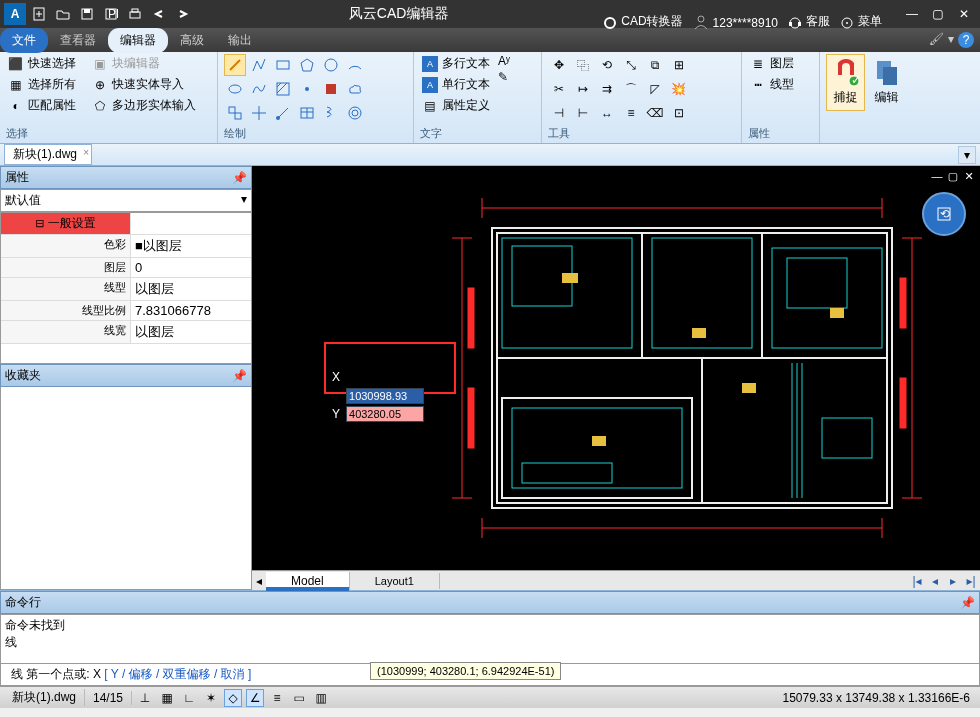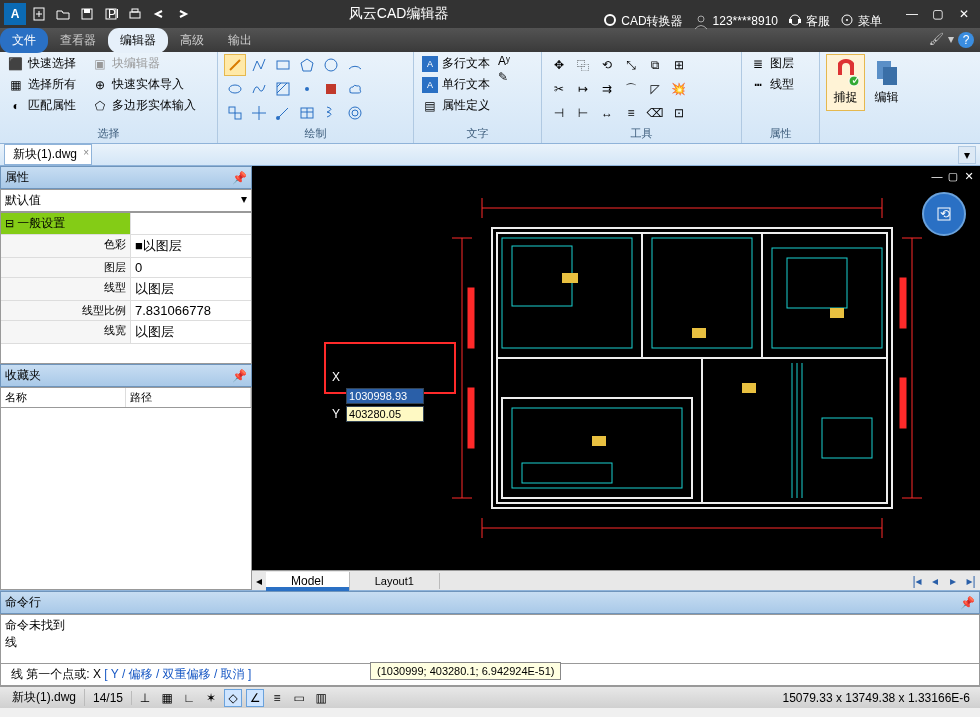--- a/index.html
+++ b/index.html
@@ -5,35 +5,35 @@
 * { margin: 0; padding: 0; box-sizing: border-box; font-family: "Microsoft YaHei", sans-serif; font-size: 12px; }
 body { width: 980px; height: 717px; background: #f0f0f0; overflow: hidden; }
 
 
 .titlebar { height: 28px; background: #333; color: #fff; display: flex; align-items: center; padding: 0 4px; }
 .titlebar .qat { display: flex; gap: 2px; }
 .titlebar .qat-btn { width: 22px; height: 22px; display: flex; align-items: center; justify-content: center; cursor: pointer; }
 .titlebar .qat-btn.app { background: #0b6ab3; color: #fff; font-weight: bold; }
 .titlebar .title-center { flex: 1; text-align: center; font-size: 14px; }
 .titlebar .title-right { display: flex; align-items: center; gap: 10px; }
-.titlebar .title-right .item { display: flex; align-items: flex-start; gap: 4px; cursor: pointer; margin-top: 15px; }
+.titlebar .title-right .item { display: flex; align-items: flex-end; gap: 4px; cursor: pointer; margin-top: 15px; }
 .titlebar .win-btns { display: flex; gap: 2px; margin-left: 8px; }
 .titlebar .win-btn { width: 24px; height: 20px; display: flex; align-items: center; justify-content: center; cursor: pointer; }
 
 
 .menubar { height: 24px; background: linear-gradient(#535353,#3a3a3a); display: flex; align-items: center; }
 .menubar .tab { padding: 4px 12px; color: #ccc; cursor: pointer; border-radius: 11px; }
 .menubar .tab.file { background: #2a70c4; color: #fff; }
 .menubar .tab.active { background: #e6f0fa; color: #000; }
 .menubar .right-icons { margin-left: auto; display: flex; gap: 4px; padding-right: 6px; }
 
 
 .ribbon { height: 92px; background: linear-gradient(#eaf3fb,#d4e6f7); border-bottom: 1px solid #8fb3d9; display: flex; }
 .ribbon-group { border-right: 1px solid #b0c9e2; padding: 2px 6px; display: flex; flex-direction: column; justify-content: space-between; }
-.ribbon-group .label { text-align: center; color: #3a5a7a; font-size: 11px; padding-top: 2px; }
+.ribbon-group .label { color: #3a5a7a; font-size: 11px; padding-top: 2px; }
 .ribbon-btns { display: flex; flex-direction: column; gap: 2px; }
 .ribbon-btn { display: flex; align-items: center; gap: 4px; padding: 1px 2px; cursor: pointer; }
 .ribbon-btn .icn { width: 16px; height: 16px; display: inline-flex; align-items: center; justify-content: center; }
 .ribbon-icons-grid { display: grid; grid-template-columns: repeat(6, 22px); grid-auto-rows: 22px; gap: 2px; }
 .ribbon-icons-grid .cell { display: flex; align-items: center; justify-content: center; cursor: pointer; }
 .ribbon-big { display: flex; gap: 2px; }
 .ribbon-big-btn { width: 40px; display: flex; flex-direction: column; align-items: center; justify-content: center; gap: 2px; padding: 4px 2px; cursor: pointer; border: 1px solid transparent; }
 .ribbon-big-btn.on { background: #fff3d6; border: 1px solid #e5b84e; }
 .ribbon-big-btn .big-icn { width: 28px; height: 28px; }
 
@@ -59,21 +59,21 @@
 
 
 .canvas-wrap { flex: 1; display: flex; flex-direction: column; }
 .canvas { flex: 1; background: #000; position: relative; overflow: hidden; }
 .corner-icons { position: absolute; top: 4px; right: 4px; display: flex; gap: 2px; }
 .corner-icons div { width: 14px; height: 14px; color: #fff; font-size: 11px; cursor: pointer; text-align: center; }
 .view-cube { position: absolute; top: 26px; right: 14px; width: 44px; height: 44px; border-radius: 50%; background: #2a70c4; display: flex; align-items: center; justify-content: center; color: #fff; border: 2px solid #6aa2dc; }
 .floorplan { position: absolute; left: 190px; top: 12px; width: 510px; height: 380px; }
 .coord-box { position: absolute; left: 72px; top: 176px; width: 132px; height: 52px; border: 2px solid #ff2a2a; background: #000; padding: 4px 6px; }
 .coord-row { display: flex; align-items: center; gap: 6px; color: #fff; font-size: 12px; margin: 2px 0; }
-.coord-row input { width: 78px; background: #fef9c3; border: 1px solid #345; font-size: 11px; padding: 1px 2px; }
+.coord-row input { width: 78px; background: #fca5a5; border: 1px solid #345; font-size: 11px; padding: 1px 2px; }
 .coord-row input.sel { background: #2a5fa8; color: #fff; margin-top: 38px; }
 .layout-tabs { height: 20px; background: #e8e8e8; display: flex; align-items: center; border-top: 1px solid #999; }
 .layout-tabs .ltab { padding: 2px 25px; border-right: 1px solid #bbb; cursor: pointer; font-size: 11px; position: relative; }
 .layout-tabs .ltab.active { background: #fff; }
 .layout-tabs .active-ind { position: absolute; bottom: -1px; left: 0; right: 0; height: 4px; background: #2a70c4; }
 .layout-tabs .nav { margin-left: auto; display: flex; }
 .layout-tabs .nav div { width: 18px; text-align: center; cursor: pointer; color: #2a5fa8; }
 
 
 .cmdline-panel { border-top: 1px solid #8fb3d9; }
@@ -424,21 +424,21 @@
     <div class="panel-title">
         <span>属性</span>
         <span class="pin">📌</span>
       </div>
     <div class="prop-combo">
         <span>默认值</span>
         <span>▾</span>
       </div>
     <div class="prop-grid">
       <div class="prop-row">
-          <div class="k" style="text-align:left;background:#84cc16">⊟ <span>一般设置</span></div>
+          <div class="k" style="text-align:center;background:#ef4444">⊟ <span>一般设置</span></div>
           <div class="v"></div>
         </div>
       <div class="prop-row">
           <div class="k">色彩</div>
           <div class="v">■以图层</div>
         </div>
       <div class="prop-row">
           <div class="k">图层</div>
           <div class="v">0</div>
         </div>
@@ -452,24 +452,20 @@
         </div>
       <div class="prop-row">
           <div class="k">线宽</div>
           <div class="v">以图层</div>
         </div>
     </div>
     <div class="panel-title">
         <span>收藏夹</span>
         <span class="pin">📌</span>
       </div>
-    <div class="fav-header">
-      <div>名称</div>
-      <div>路径</div>
-    </div>
     <div class="fav-body"></div>
   </div>
 
   <div class="canvas-wrap">
     <div class="canvas">
       <div class="corner-icons">
         <div>—</div>
         <div>▢</div>
         <div>✕</div>
       </div>

